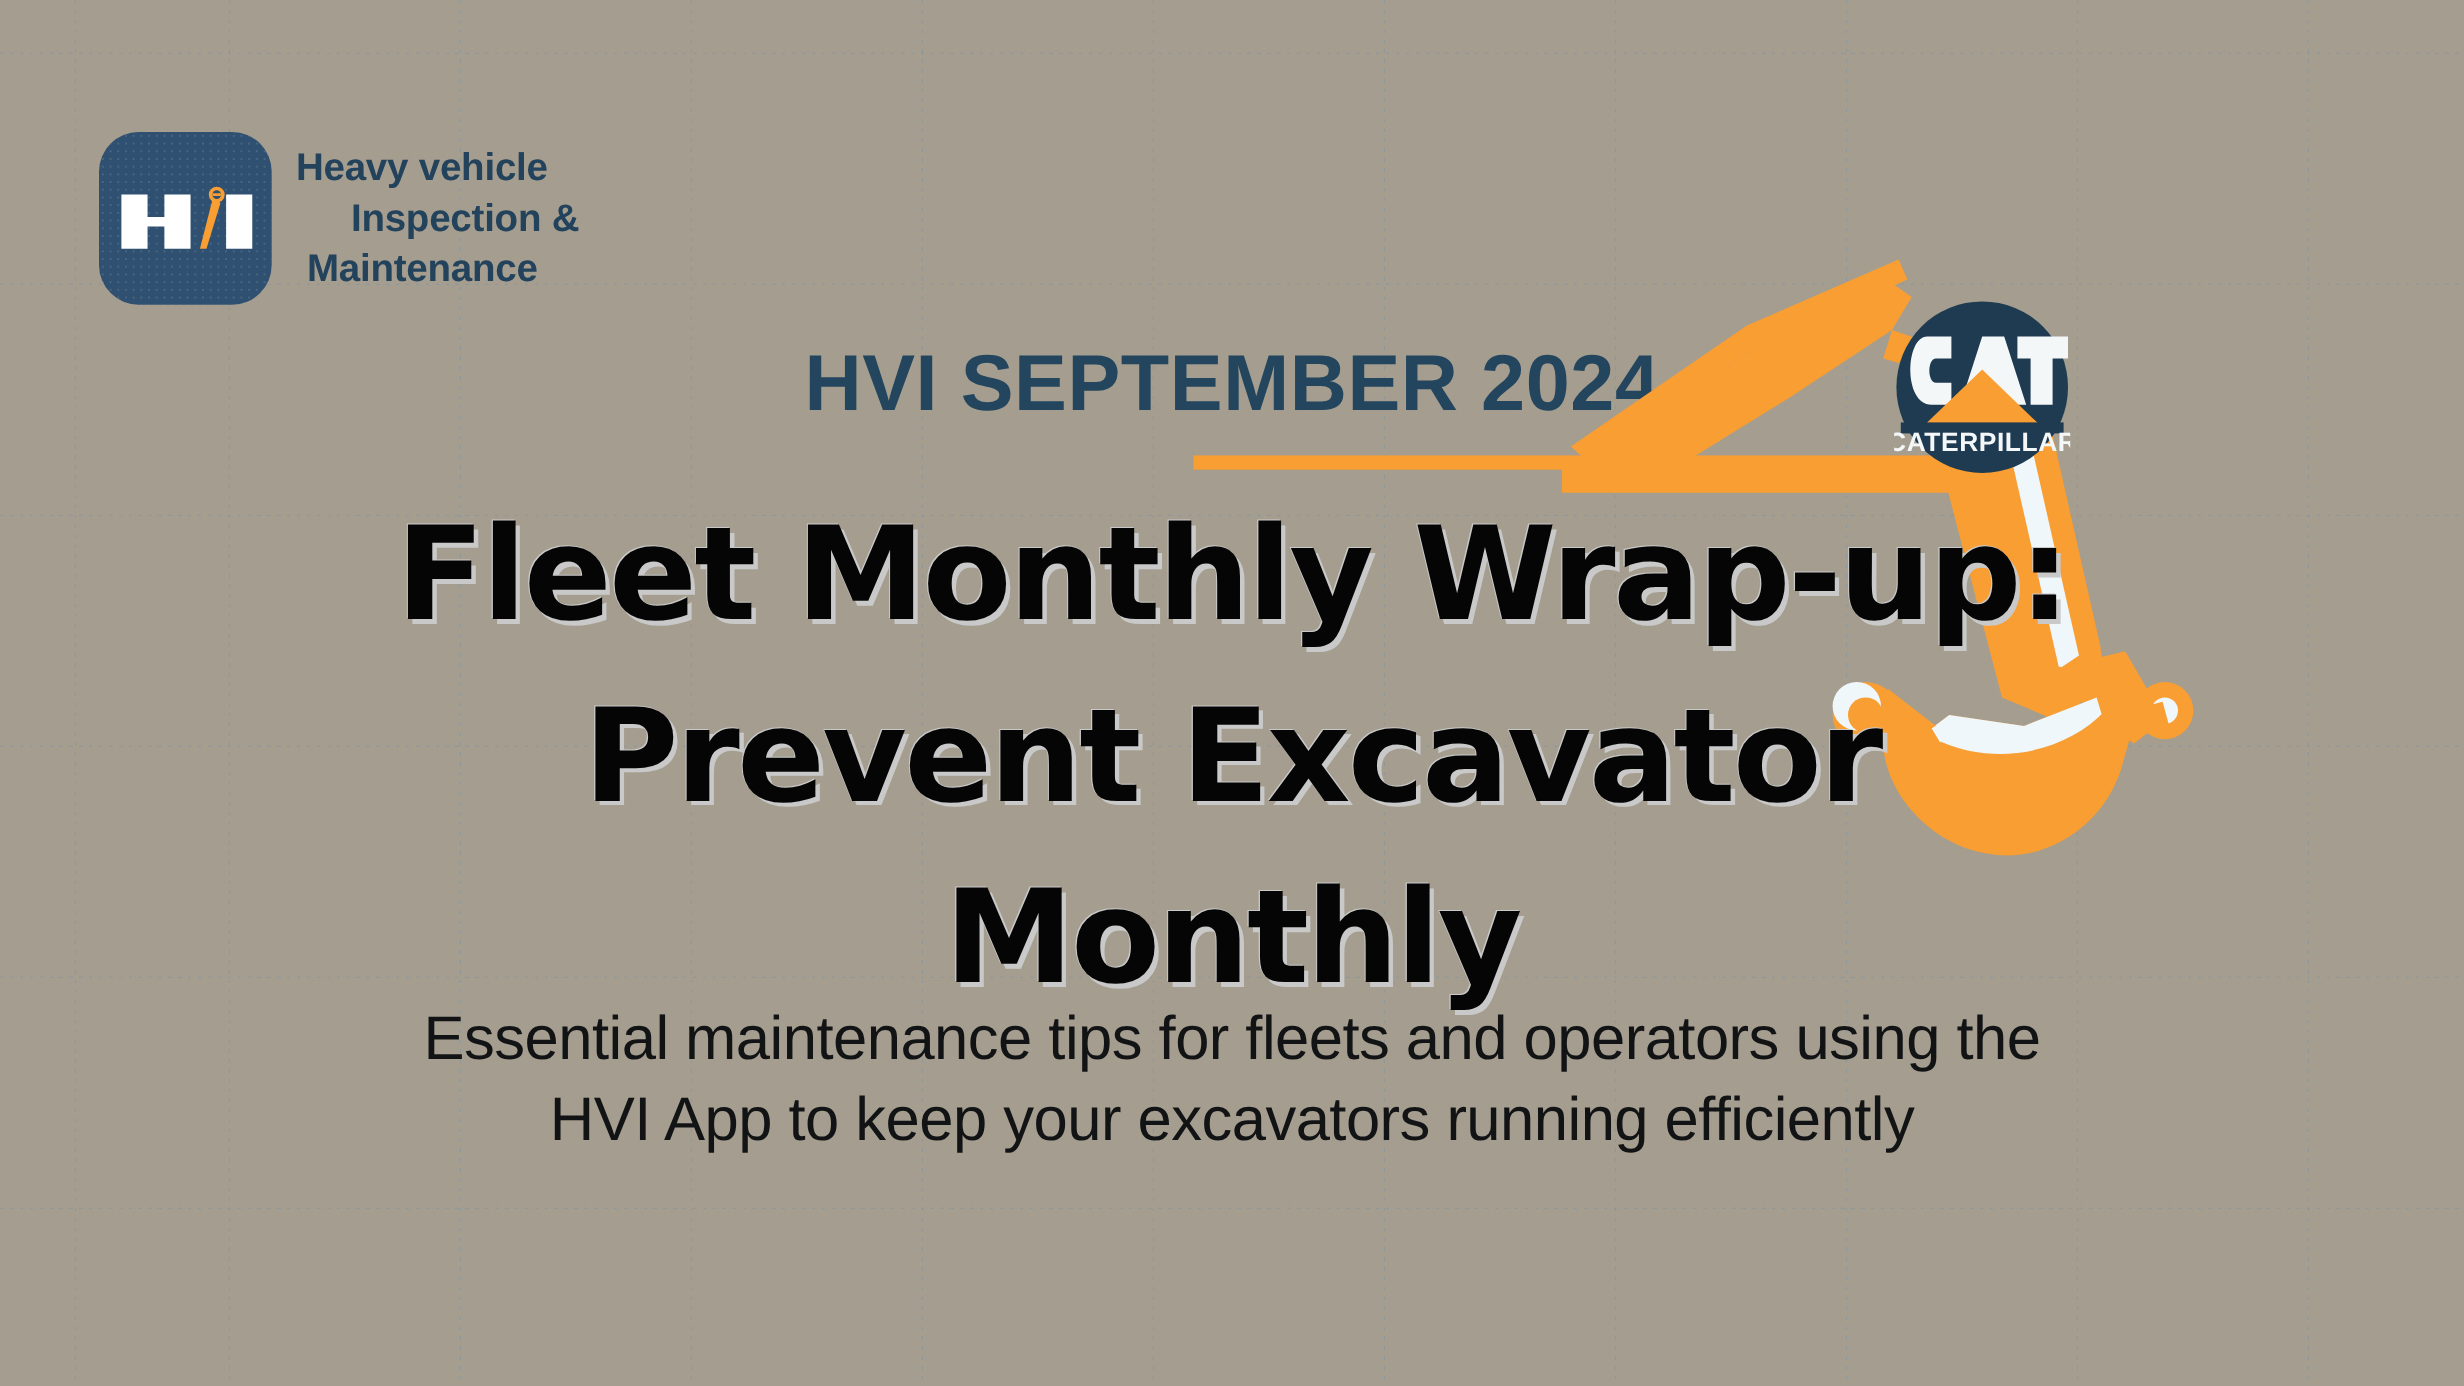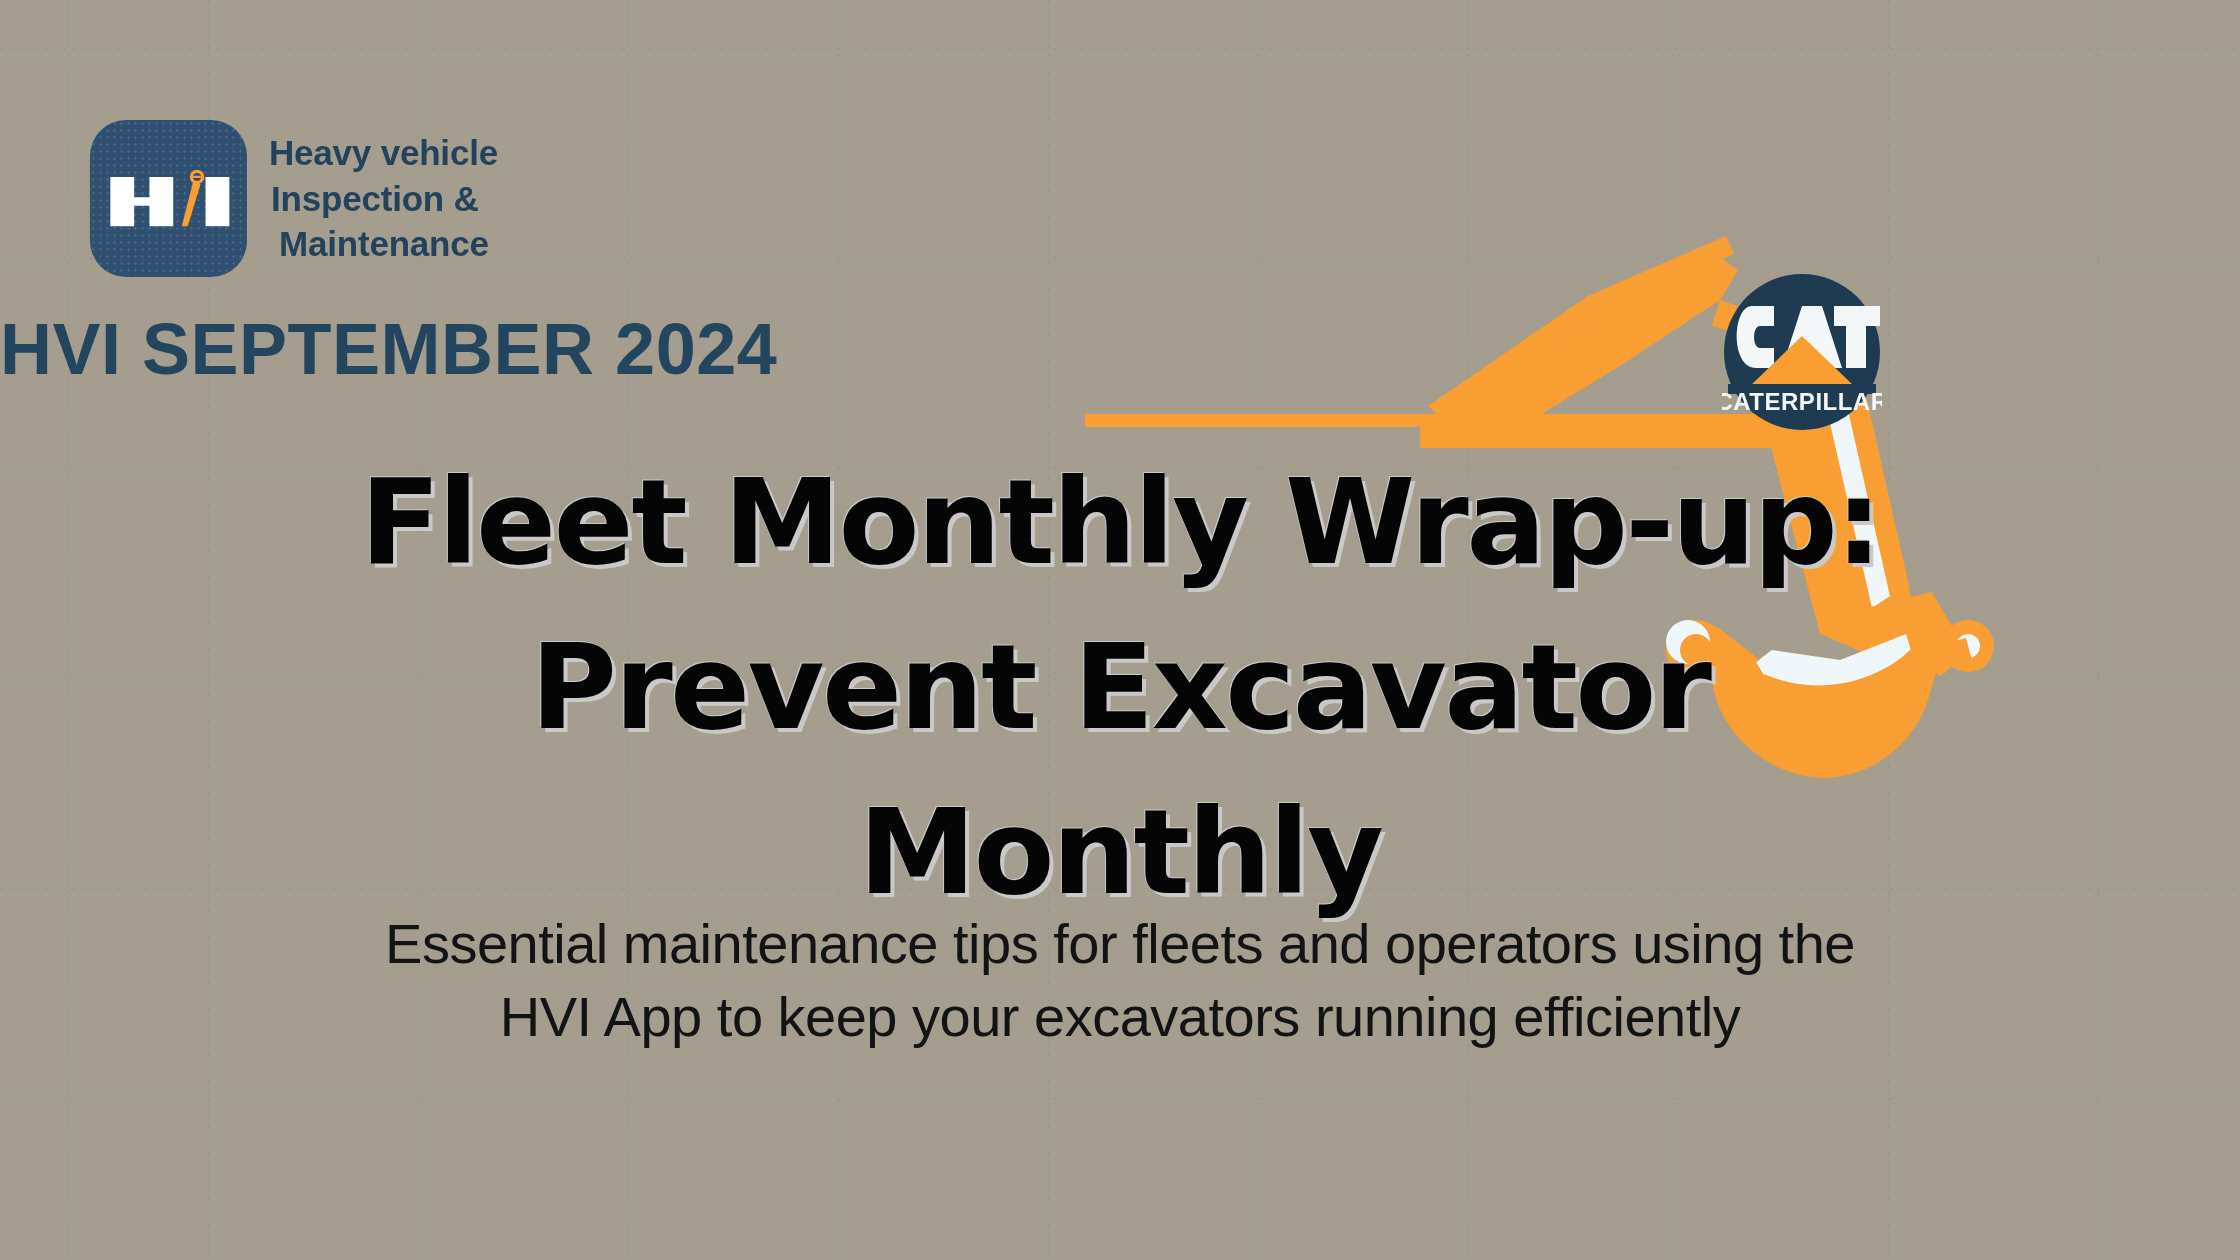--- a/index.html
+++ b/index.html
@@ -75,28 +75,29 @@
 
   .brand-words {
     color: #23425c;
     font-size: 35px;
     line-height: 1.30;
     font-weight: 700;
     letter-spacing: -0.2px;
     white-space: nowrap;
   }
   .brand-words div { display:block; }
-  .bw2 { padding-left: 2px; }
+  .bw2 { padding-left: 2px; margin-left: 48px; }
   .bw3 { padding-left: 10px; }
 
   
   .kicker {
     position: absolute;
     left: 0; right: 0;
     top: 308px;
+    text-align: center;
     color: #23455e;
     font-size: 72px;
     font-weight: 700;
     letter-spacing: 0.5px;
     white-space: nowrap;
   }
 
   
   .rule {
     position: absolute;

